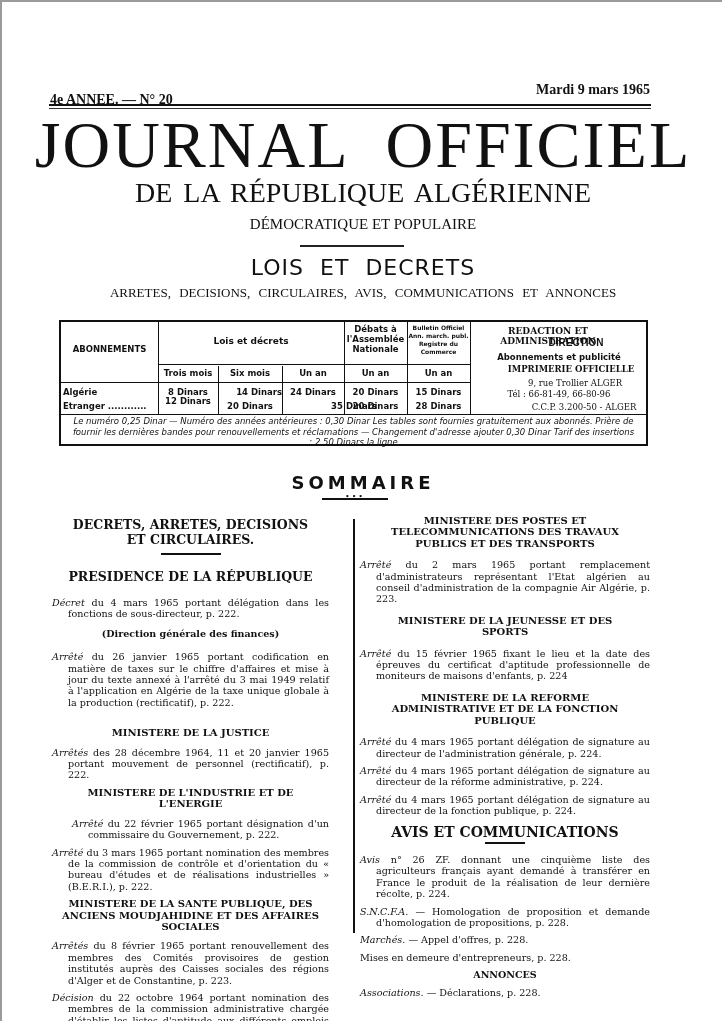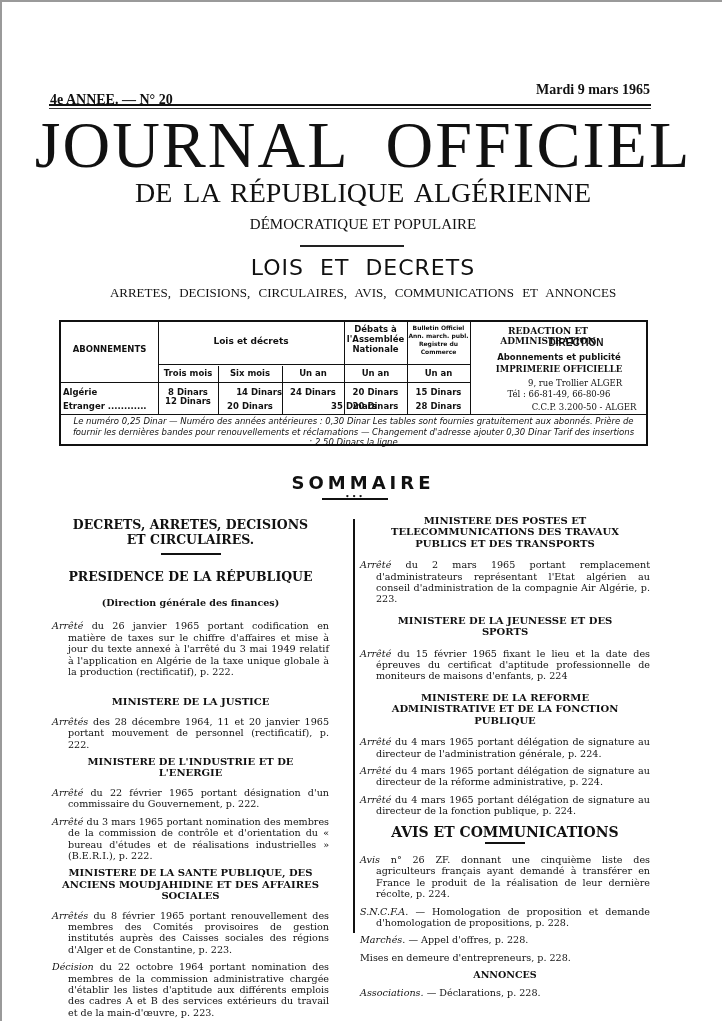--- a/index.html
+++ b/index.html
@@ -93,43 +93,44 @@
   <div class="cell" style="left:2px; top:79px; text-align:left;">Etranger ............</div>
   <div class="cell" style="left:97px; width:60px; top:74px;">12 Dinars</div>
   <div class="cell" style="left:157px; width:64px; top:79px;">20 Dinars</div>
   <div class="cell" style="left:221px; width:62px; top:79px;padding-left:41px;">35 Dinars</div>
   <div class="cell" style="left:283px; width:63px; top:79px;">20 Dinars</div>
   <div class="cell" style="left:346px; width:63px; top:79px;">28 Dinars</div>
 
   <div class="cell" style="left:409px; width:156px; top:4px; font-size:9px; font-family:'DejaVu Serif', serif;">REDACTION ET ADMINISTRATION</div>
   <div class="cell" style="left:409px; width:212px; top:15px; font-size:10px; font-family:Liberation Sans, sans-serif;">DIRECTION</div>
   <div class="cell" style="left:409px; width:178px; top:30px;">Abonnements et publicité</div>
-  <div class="cell" style="left:409px; width:178px; top:42px; font-family:'DejaVu Serif', serif;">IMPRIMERIE OFFICIELLE</div>
+  <div class="cell" style="left:409px; width:178px; top:42px; font-family:'DejaVu Serif', serif;padding-left:12px;">IMPRIMERIE OFFICIELLE</div>
   <div class="cell" style="left:409px; width:210px; top:56px; font-family:'DejaVu Serif', serif; font-weight:normal;">9, rue Trollier ALGER</div>
   <div class="cell" style="left:409px; width:178px; top:67px; font-family:'DejaVu Serif', serif; font-weight:normal;">Tél : 66-81-49, 66-80-96</div>
   <div class="cell" style="left:409px; width:178px; top:80px; font-family:'DejaVu Serif', serif; font-weight:normal;padding-left:25px;">C.C.P. 3.200-50 - ALGER</div>
 
   <div class="foot" style="padding:0 10px;">Le numéro 0,25 Dinar — Numéro des années antérieures : 0,30 Dinar Les tables sont fournies gratuitement aux abonnés. Prière de fournir les dernières bandes pour renouvellements et réclamations — Changement d'adresse ajouter 0,30 Dinar Tarif des insertions : 2,50 Dinars la ligne</div>
 </div>
 
 <div class="abs sommaire">SOMMAIRE</div>
 <div class="abs orn" style="left:320px; top:496px; width:66px;"></div>
 
 <div class="abs divider"></div>
 
 <div class="col colL" id="colL">
     <div class="hbig" style="padding:0 20px; margin-bottom:2px;">DECRETS, ARRETES, DECISIONS ET CIRCULAIRES.</div>
     <div class="ornline" style="margin:6px auto 14px;"></div>
     <div class="hbig" style="margin-bottom:13px;">PRESIDENCE DE LA RÉPUBLIQUE</div>
+    <p class="entry" style="margin-bottom:6px;"><i>Décret</i><span> du 4 mars 1965 portant délégation dans les fonctions de sous-directeur, p. 222.</span></p>
     <div class="h" style="font-size:9.5px; margin:8px 0 12px;">(Direction générale des finances)</div>
     <p class="entry" style="margin-bottom:19px;"><i>Arrêté</i><span> du 26 janvier 1965 portant codification en matière de taxes sur le chiffre d'affaires et mise à jour du texte annexé à l'arrêté du 3 mai 1949 relatif à l'application en Algérie de la taxe unique globale à la production (rectificatif), p. 222.</span></p>
     <div class="h" style="margin:4px 0 8px; padding:0 8px;">MINISTERE DE LA JUSTICE</div>
     <p class="entry" style="margin-bottom:6px;"><i>Arrêtés</i><span> des 28 décembre 1964, 11 et 20 janvier 1965 portant mouvement de personnel (rectificatif), p. 222.</span></p>
     <div class="h" style="margin:4px 0 8px; padding:0 8px;">MINISTERE DE L'INDUSTRIE ET DE L'ENERGIE</div>
-    <p class="entry" style="margin-bottom:6px;"><i>Arrêté</i><span> du 22 février 1965 portant désignation d'un commissaire du Gouvernement, p. 222.</span></p>
+    <p class="entry" style="margin-bottom:6px;margin-left:20px;"><i>Arrêté</i><span> du 22 février 1965 portant désignation d'un commissaire du Gouvernement, p. 222.</span></p>
     <p class="entry" style="margin-bottom:6px;"><i>Arrêté</i><span> du 3 mars 1965 portant nomination des membres de la commission de contrôle et d'orientation du « bureau d'études et de réalisations industrielles » (B.E.R.I.), p. 222.</span></p>
     <div class="h" style="margin:4px 0 8px; padding:0 8px;">MINISTERE DE LA SANTE PUBLIQUE, DES ANCIENS MOUDJAHIDINE ET DES AFFAIRES SOCIALES</div>
     <p class="entry" style="margin-bottom:6px;"><i>Arrêtés</i><span> du 8 février 1965 portant renouvellement des membres des Comités provisoires de gestion institutés auprès des Caisses sociales des régions d'Alger et de Constantine, p. 223.</span></p>
     <p class="entry" style="margin-bottom:6px;"><i>Décision</i><span> du 22 octobre 1964 portant nomination des membres de la commission administrative chargée d'établir les listes d'aptitude aux différents emplois des cadres A et B des services extérieurs du travail et de la main-d'œuvre, p. 223.</span></p>
   </div>
 <div class="col colR" id="colR">
     <div class="h" style="margin:0 14px 10px;">MINISTERE DES POSTES ET TELECOMMUNICATIONS DES TRAVAUX PUBLICS ET DES TRANSPORTS</div>
     <p class="entry" style="margin-bottom:6px;"><i>Arrêté</i><span> du 2 mars 1965 portant remplacement d'administrateurs représentant l'Etat algérien au conseil d'administration de la compagnie Air Algérie, p. 223.</span></p>
     <div class="h" style="margin:10px 14px 10px;">MINISTERE DE LA JEUNESSE ET DES SPORTS</div>
     <p class="entry" style="margin-bottom:6px;"><i>Arrêté</i><span> du 15 février 1965 fixant le lieu et la date des épreuves du certificat d'aptitude professionnelle de moniteurs de maisons d'enfants, p. 224</span></p>

